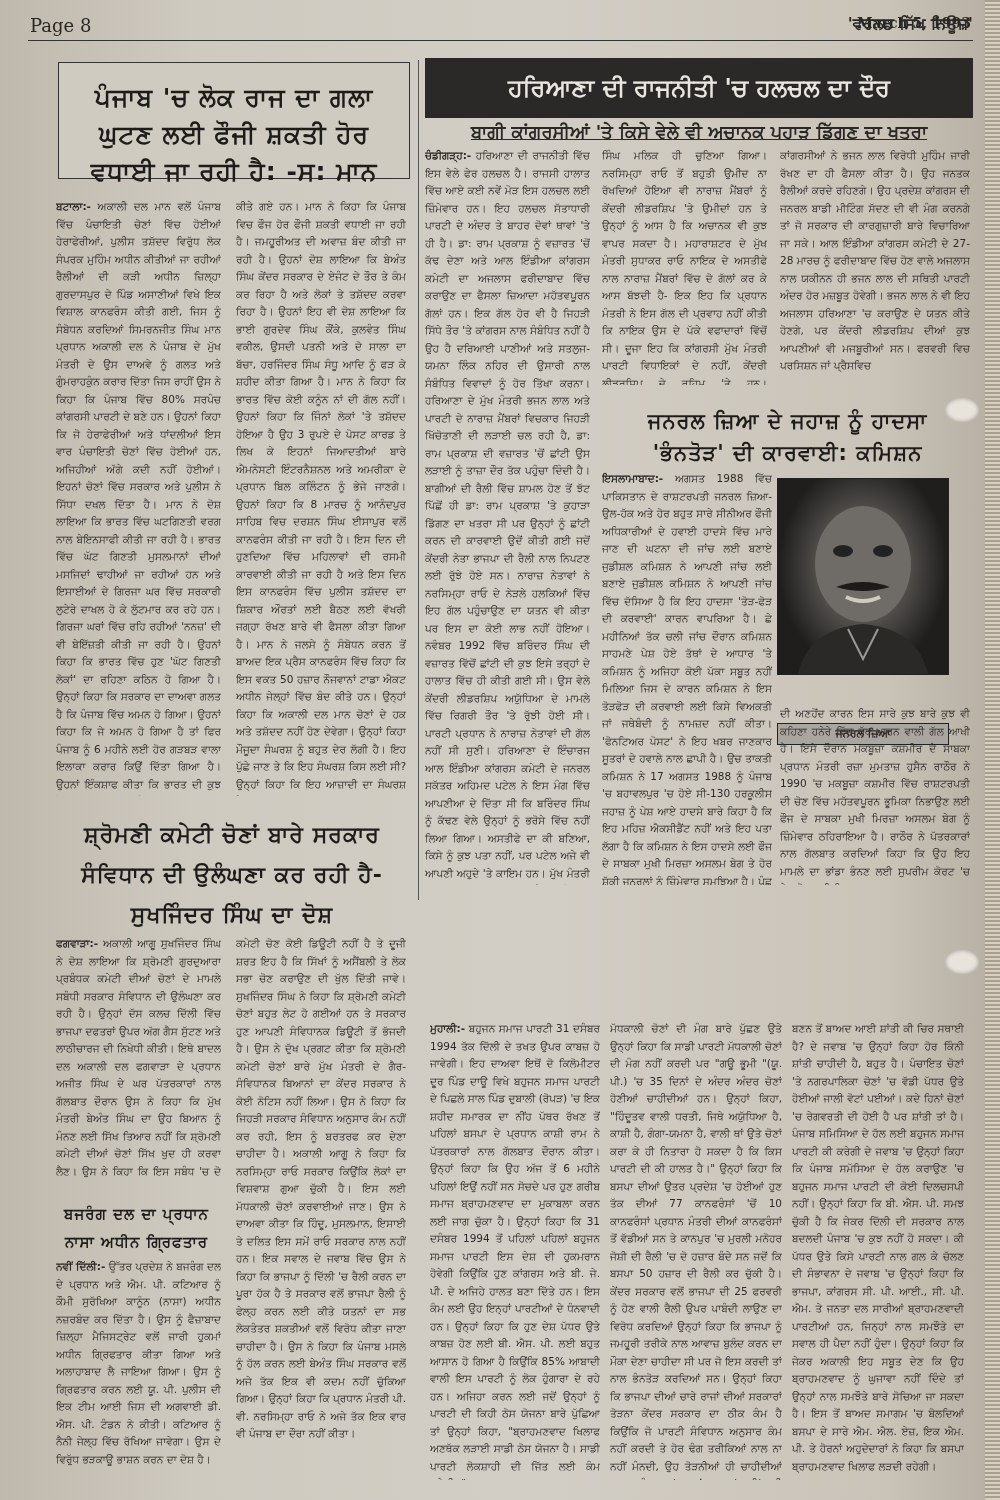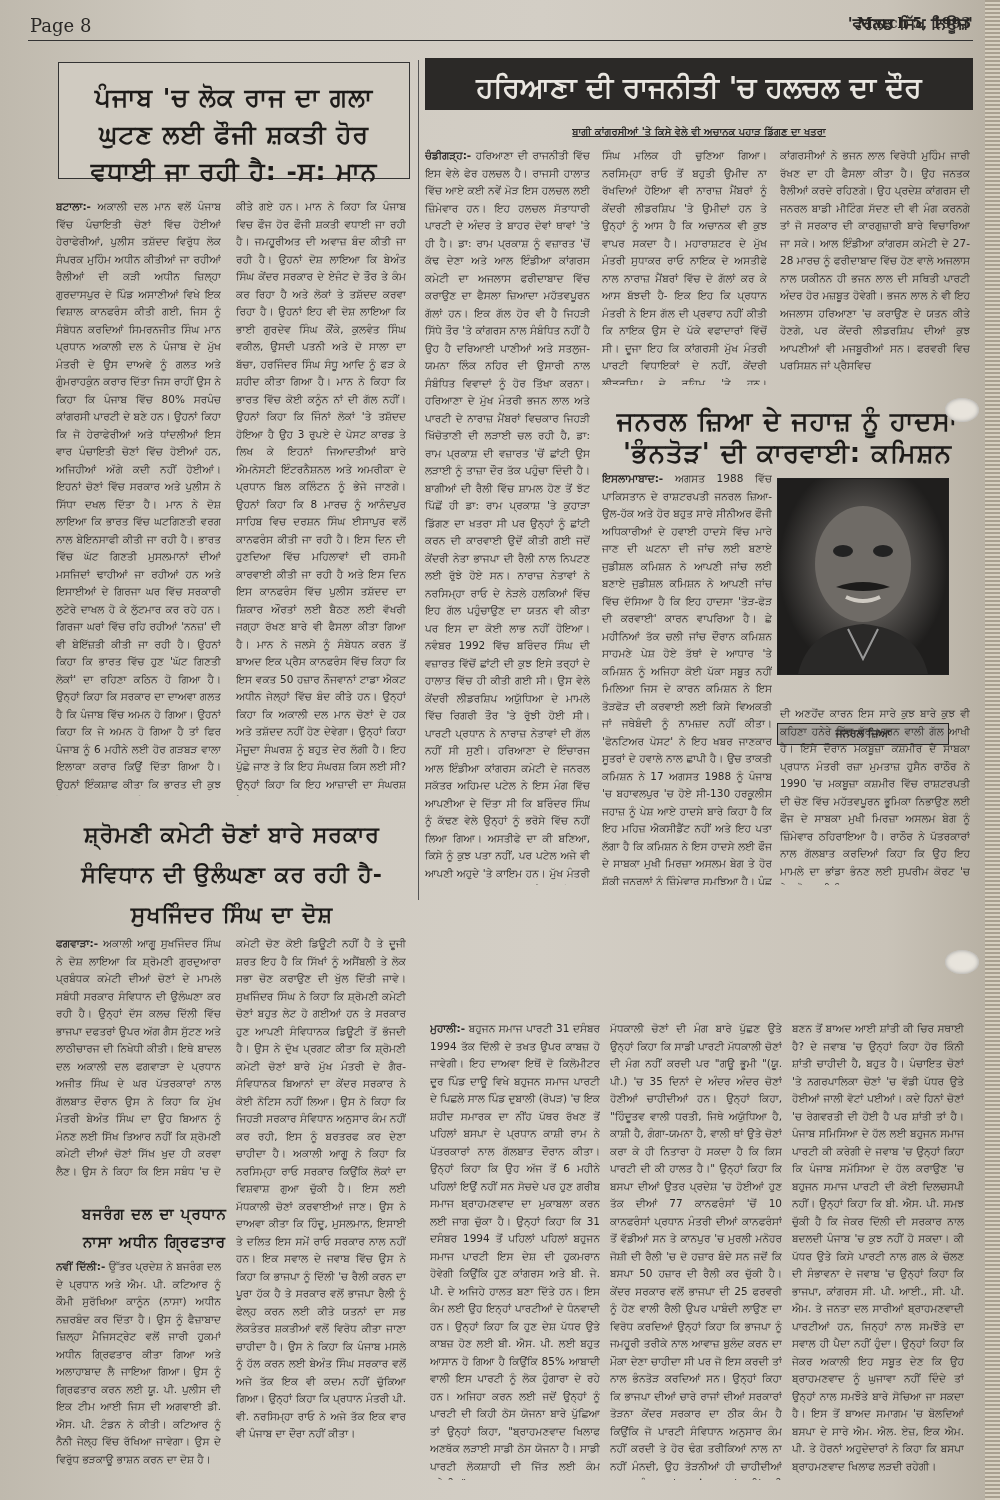--- a/index.html
+++ b/index.html
@@ -87,50 +87,50 @@
   </div>
 
   <div class="col body-text" style="left:56px;top:935px;width:165px;height:245px;">
     <span class="dateline">ਫਗਵਾੜਾ:-</span>
     <span>ਅਕਾਲੀ ਆਗੂ ਸੁਖਜਿੰਦਰ ਸਿੰਘ ਨੇ ਦੋਸ਼ ਲਾਇਆ ਕਿ ਸ਼੍ਰੋਮਣੀ ਗੁਰਦੁਆਰਾ ਪ੍ਰਬੰਧਕ ਕਮੇਟੀ ਦੀਆਂ ਚੋਣਾਂ ਦੇ ਮਾਮਲੇ ਸਬੰਧੀ ਸਰਕਾਰ ਸੰਵਿਧਾਨ ਦੀ ਉਲੰਘਣਾ ਕਰ ਰਹੀ ਹੈ। ਉਨ੍ਹਾਂ ਦੱਸ ਕਲਚ ਦਿੱਲੀ ਵਿੱਚ ਭਾਜਪਾ ਦਫਤਰਾਂ ਉਪਰ ਅੱਗ ਗੈਸ ਸੁੱਟਣ ਅਤੇ ਲਾਠੀਚਾਰਜ ਦੀ ਨਿਖੇਧੀ ਕੀਤੀ। ਇਥੇ ਬਾਦਲ ਦਲ ਅਕਾਲੀ ਦਲ ਫਗਵਾੜਾ ਦੇ ਪ੍ਰਧਾਨ ਅਜੀਤ ਸਿੰਘ ਦੇ ਘਰ ਪੱਤਰਕਾਰਾਂ ਨਾਲ ਗੱਲਬਾਤ ਦੌਰਾਨ ਉਸ ਨੇ ਕਿਹਾ ਕਿ ਮੁੱਖ ਮੰਤਰੀ ਬੇਅੰਤ ਸਿੰਘ ਦਾ ਉਹ ਬਿਆਨ ਨੂੰ ਮੰਨਣ ਲਈ ਸਿੱਖ ਤਿਆਰ ਨਹੀਂ ਕਿ ਸ਼੍ਰੋਮਣੀ ਕਮੇਟੀ ਦੀਆਂ ਚੋਣਾਂ ਸਿੱਖ ਖੁਦ ਹੀ ਕਰਵਾ ਲੈਣ। ਉਸ ਨੇ ਕਿਹਾ ਕਿ ਇਸ ਸਬੰਧ 'ਚ ਦੋ ਸ਼ਰਤਾਂ ਹਨ, ਇਕ ਸ਼ਰਤ ਇਹ ਹੈ ਕਿ ਬੇਅੰਤ ਸਿੰਘ ਸਿੱਖਾਂ ਨੂੰ ਇਹ ਮਨਾਉਣ ਕਿ ਸ਼੍ਰੋਮਣੀ</span>
   </div>
   <div class="col body-text" style="left:236px;top:935px;width:170px;height:545px;">
     <span>ਕਮੇਟੀ ਚੋਣ ਕੋਈ ਡਿਊਟੀ ਨਹੀਂ ਹੈ ਤੇ ਦੂਜੀ ਸ਼ਰਤ ਇਹ ਹੈ ਕਿ ਸਿੱਖਾਂ ਨੂੰ ਅਸੈਂਬਲੀ ਤੇ ਲੋਕ ਸਭਾ ਚੋਣ ਕਰਾਉਣ ਦੀ ਖੁੱਲ ਦਿੱਤੀ ਜਾਵੇ। ਸੁਖਜਿੰਦਰ ਸਿੰਘ ਨੇ ਕਿਹਾ ਕਿ ਸ਼੍ਰੋਮਣੀ ਕਮੇਟੀ ਚੋਣਾਂ ਬਹੁਤ ਲੇਟ ਹੋ ਗਈਆਂ ਹਨ ਤੇ ਸਰਕਾਰ ਹੁਣ ਆਪਣੀ ਸੰਵਿਧਾਨਕ ਡਿਊਟੀ ਤੋਂ ਭੱਜਦੀ ਹੈ। ਉਸ ਨੇ ਦੁੱਖ ਪ੍ਰਗਟ ਕੀਤਾ ਕਿ ਸ਼੍ਰੋਮਣੀ ਕਮੇਟੀ ਚੋਣਾਂ ਬਾਰੇ ਮੁੱਖ ਮੰਤਰੀ ਦੇ ਗੈਰ-ਸੰਵਿਧਾਨਕ ਬਿਆਨਾਂ ਦਾ ਕੇਂਦਰ ਸਰਕਾਰ ਨੇ ਕੋਈ ਨੋਟਿਸ ਨਹੀਂ ਲਿਆ। ਉਸ ਨੇ ਕਿਹਾ ਕਿ ਜਿਹੜੀ ਸਰਕਾਰ ਸੰਵਿਧਾਨ ਅਨੁਸਾਰ ਕੰਮ ਨਹੀਂ ਕਰ ਰਹੀ, ਇਸ ਨੂੰ ਬਰਤਰਫ ਕਰ ਦੇਣਾ ਚਾਹੀਦਾ ਹੈ। ਅਕਾਲੀ ਆਗੂ ਨੇ ਕਿਹਾ ਕਿ ਨਰਸਿਮ੍ਹਾ ਰਾਓ ਸਰਕਾਰ ਕਿਉਂਕਿ ਲੋਕਾਂ ਦਾ ਵਿਸ਼ਵਾਸ਼ ਗੁਆ ਚੁੱਕੀ ਹੈ। ਇਸ ਲਈ ਮੱਧਕਾਲੀ ਚੋਣਾਂ ਕਰਵਾਈਆਂ ਜਾਣ। ਉਸ ਨੇ ਦਾਅਵਾ ਕੀਤਾ ਕਿ ਹਿੰਦੂ, ਮੁਸਲਮਾਨ, ਇਸਾਈ ਤੇ ਦਲਿਤ ਇਸ ਸਮੇਂ ਰਾਓ ਸਰਕਾਰ ਨਾਲ ਨਹੀਂ ਹਨ। ਇਕ ਸਵਾਲ ਦੇ ਜਵਾਬ ਵਿੱਚ ਉਸ ਨੇ ਕਿਹਾ ਕਿ ਭਾਜਪਾ ਨੂੰ ਦਿੱਲੀ 'ਚ ਰੈਲੀ ਕਰਨ ਦਾ ਪੂਰਾ ਹੱਕ ਹੈ ਤੇ ਸਰਕਾਰ ਵਲੋਂ ਭਾਜਪਾ ਰੈਲੀ ਨੂੰ ਫੇਲ੍ਹ ਕਰਨ ਲਈ ਕੀਤੇ ਯਤਨਾਂ ਦਾ ਸਭ ਲੋਕਤੰਤਰ ਸ਼ਕਤੀਆਂ ਵਲੋਂ ਵਿਰੋਧ ਕੀਤਾ ਜਾਣਾ ਚਾਹੀਦਾ ਹੈ। ਉਸ ਨੇ ਕਿਹਾ ਕਿ ਪੰਜਾਬ ਮਸਲੇ ਨੂੰ ਹੱਲ ਕਰਨ ਲਈ ਬੇਅੰਤ ਸਿੰਘ ਸਰਕਾਰ ਵਲੋਂ ਅਜੇ ਤੱਕ ਇਕ ਵੀ ਕਦਮ ਨਹੀਂ ਚੁੱਕਿਆ ਗਿਆ। ਉਨ੍ਹਾਂ ਕਿਹਾ ਕਿ ਪ੍ਰਧਾਨ ਮੰਤਰੀ ਪੀ. ਵੀ. ਨਰਸਿਮ੍ਹਾ ਰਾਓ ਨੇ ਅਜੇ ਤੱਕ ਇਕ ਵਾਰ ਵੀ ਪੰਜਾਬ ਦਾ ਦੌਰਾ ਨਹੀਂ ਕੀਤਾ।</span>
   </div>
 
-  <div class="hl" style="position:absolute;left:72px;top:1200px;width:165px;font-size:15px;line-height:28px;text-align:center;">
+  <div class="hl" style="position:absolute;left:54px;top:1200px;width:165px;font-size:15px;line-height:28px;text-align:center;">
     <div>ਬਜਰੰਗ ਦਲ ਦਾ ਪ੍ਰਧਾਨ</div>
     <div>ਨਾਸਾ ਅਧੀਨ ਗ੍ਰਿਫਤਾਰ</div>
   </div>
   <div class="col body-text" style="left:56px;top:1258px;width:165px;height:222px;">
     <span class="dateline">ਨਵੀਂ ਦਿੱਲੀ:-</span>
     <span>ਉੱਤਰ ਪ੍ਰਦੇਸ਼ ਨੇ ਬਜਰੰਗ ਦਲ ਦੇ ਪ੍ਰਧਾਨ ਅਤੇ ਐਮ. ਪੀ. ਕਟਿਆਰ ਨੂੰ ਕੌਮੀ ਸੁਰੱਖਿਆ ਕਾਨੂੰਨ (ਨਾਸਾ) ਅਧੀਨ ਨਜ਼ਰਬੰਦ ਕਰ ਦਿੱਤਾ ਹੈ। ਉਸ ਨੂੰ ਫੈਜ਼ਾਬਾਦ ਜ਼ਿਲ੍ਹਾ ਮੈਜਿਸਟ੍ਰੇਟ ਵਲੋਂ ਜਾਰੀ ਹੁਕਮਾਂ ਅਧੀਨ ਗ੍ਰਿਫਤਾਰ ਕੀਤਾ ਗਿਆ ਅਤੇ ਅਲਾਹਾਬਾਦ ਲੈ ਜਾਇਆ ਗਿਆ। ਉਸ ਨੂੰ ਗ੍ਰਿਫਤਾਰ ਕਰਨ ਲਈ ਯੂ. ਪੀ. ਪੁਲੀਸ ਦੀ ਇਕ ਟੀਮ ਆਈ ਜਿਸ ਦੀ ਅਗਵਾਈ ਡੀ. ਐਸ. ਪੀ. ਟੰਡਨ ਨੇ ਕੀਤੀ। ਕਟਿਆਰ ਨੂੰ ਨੈਨੀ ਜੇਲ੍ਹ ਵਿੱਚ ਰੱਖਿਆ ਜਾਵੇਗਾ। ਉਸ ਦੇ ਵਿਰੁੱਧ ਭੜਕਾਊ ਭਾਸ਼ਨ ਕਰਨ ਦਾ ਦੋਸ਼ ਹੈ।</span>
   </div>
 
   <div class="vrule" style="left:418px;top:60px;height:840px;"></div>
 
-  <div class="dark-banner" style="left:425px;top:58px;width:548px;height:52px;font-size:28px;line-height:60px;">
+  <div class="dark-banner" style="left:425px;top:58px;width:548px;height:60px;font-size:24px;line-height:60px;">
     <span>ਹਰਿਆਣਾ ਦੀ ਰਾਜਨੀਤੀ 'ਚ ਹਲਚਲ ਦਾ ਦੌਰ</span>
   </div>
-  <div class="subhead" style="left:425px;top:122px;width:548px;font-size:10px;line-height:20px;">
+  <div class="subhead" style="left:425px;top:122px;width:548px;font-size:18px;line-height:20px;">
     <span>ਬਾਗੀ ਕਾਂਗਰਸੀਆਂ 'ਤੇ ਕਿਸੇ ਵੇਲੇ ਵੀ ਅਚਾਨਕ ਪਹਾੜ ਡਿੱਗਣ ਦਾ ਖਤਰਾ</span>
   </div>
 
   <div class="col body-text" style="left:425px;top:147px;width:165px;height:738px;">
     <span class="dateline">ਚੰਡੀਗੜ੍ਹ:-</span>
     <span>ਹਰਿਆਣਾ ਦੀ ਰਾਜਨੀਤੀ ਵਿੱਚ ਇਸ ਵੇਲੇ ਫੇਰ ਹਲਚਲ ਹੈ। ਰਾਜਸੀ ਹਾਲਾਤ ਵਿੱਚ ਆਏ ਕਈ ਨਵੇਂ ਮੋੜ ਇਸ ਹਲਚਲ ਲਈ ਜ਼ਿੰਮੇਵਾਰ ਹਨ। ਇਹ ਹਲਚਲ ਸੱਤਾਧਾਰੀ ਪਾਰਟੀ ਦੇ ਅੰਦਰ ਤੇ ਬਾਹਰ ਦੋਵਾਂ ਥਾਵਾਂ 'ਤੇ ਹੀ ਹੈ। ਡਾ: ਰਾਮ ਪ੍ਰਕਾਸ਼ ਨੂੰ ਵਜ਼ਾਰਤ 'ਚੋਂ ਕੱਢ ਦੇਣਾ ਅਤੇ ਆਲ ਇੰਡੀਆ ਕਾਂਗਰਸ ਕਮੇਟੀ ਦਾ ਅਜਲਾਸ ਫਰੀਦਾਬਾਦ ਵਿੱਚ ਕਰਾਉਣ ਦਾ ਫੈਸਲਾ ਜ਼ਿਆਦਾ ਮਹੱਤਵਪੂਰਨ ਗੱਲਾਂ ਹਨ। ਇਕ ਗੱਲ ਹੋਰ ਵੀ ਹੈ ਜਿਹੜੀ ਸਿੱਧੇ ਤੌਰ 'ਤੇ ਕਾਂਗਰਸ ਨਾਲ ਸੰਬੰਧਿਤ ਨਹੀਂ ਹੈ ਉਹ ਹੈ ਦਰਿਆਈ ਪਾਣੀਆਂ ਅਤੇ ਸਤਲੁਜ-ਯਮਨਾ ਲਿੰਕ ਨਹਿਰ ਦੀ ਉਸਾਰੀ ਨਾਲ ਸੰਬੰਧਿਤ ਵਿਵਾਦਾਂ ਨੂੰ ਹੋਰ ਤਿੱਖਾ ਕਰਨਾ। ਹਰਿਆਣਾ ਦੇ ਮੁੱਖ ਮੰਤਰੀ ਭਜਨ ਲਾਲ ਅਤੇ ਪਾਰਟੀ ਦੇ ਨਾਰਾਜ਼ ਮੈਂਬਰਾਂ ਵਿਚਕਾਰ ਜਿਹੜੀ ਖਿੱਚੋਤਾਣੀ ਦੀ ਲੜਾਈ ਚਲ ਰਹੀ ਹੈ, ਡਾ: ਰਾਮ ਪ੍ਰਕਾਸ਼ ਦੀ ਵਜ਼ਾਰਤ 'ਚੋਂ ਛਾਂਟੀ ਉਸ ਲੜਾਈ ਨੂੰ ਤਾਜ਼ਾ ਦੌਰ ਤੱਕ ਪਹੁੰਚਾ ਦਿੰਦੀ ਹੈ। ਬਾਗੀਆਂ ਦੀ ਰੈਲੀ ਵਿੱਚ ਸ਼ਾਮਲ ਹੋਣ ਤੋਂ ਝੱਟ ਪਿੱਛੋਂ ਹੀ ਡਾ: ਰਾਮ ਪ੍ਰਕਾਸ਼ 'ਤੇ ਕੁਹਾੜਾ ਡਿੱਗਣ ਦਾ ਖਤਰਾ ਸੀ ਪਰ ਉਨ੍ਹਾਂ ਨੂੰ ਛਾਂਟੀ ਕਰਨ ਦੀ ਕਾਰਵਾਈ ਉਦੋਂ ਕੀਤੀ ਗਈ ਜਦੋਂ ਕੇਂਦਰੀ ਨੇਤਾ ਭਾਜਪਾ ਦੀ ਰੈਲੀ ਨਾਲ ਨਿਪਟਣ ਲਈ ਰੁੱਝੇ ਹੋਏ ਸਨ। ਨਾਰਾਜ਼ ਨੇਤਾਵਾਂ ਨੇ ਨਰਸਿਮ੍ਹਾ ਰਾਓ ਦੇ ਨੇੜਲੇ ਹਲਕਿਆਂ ਵਿੱਚ ਇਹ ਗੱਲ ਪਹੁੰਚਾਉਣ ਦਾ ਯਤਨ ਵੀ ਕੀਤਾ ਪਰ ਇਸ ਦਾ ਕੋਈ ਲਾਭ ਨਹੀਂ ਹੋਇਆ। ਨਵੰਬਰ 1992 ਵਿੱਚ ਬਰਿੰਦਰ ਸਿੰਘ ਦੀ ਵਜ਼ਾਰਤ ਵਿੱਚੋਂ ਛਾਂਟੀ ਦੀ ਕੁਝ ਇਸੇ ਤਰ੍ਹਾਂ ਦੇ ਹਾਲਾਤ ਵਿੱਚ ਹੀ ਕੀਤੀ ਗਈ ਸੀ। ਉਸ ਵੇਲੇ ਕੇਂਦਰੀ ਲੀਡਰਸ਼ਿਪ ਅਯੁੱਧਿਆ ਦੇ ਮਾਮਲੇ ਵਿੱਚ ਰਿਗਰੀ ਤੌਰ 'ਤੇ ਰੁੱਝੀ ਹੋਈ ਸੀ। ਪਾਰਟੀ ਪ੍ਰਧਾਨ ਨੇ ਨਾਰਾਜ਼ ਨੇਤਾਵਾਂ ਦੀ ਗੱਲ ਨਹੀਂ ਸੀ ਸੁਣੀ। ਹਰਿਆਣਾ ਦੇ ਇੰਚਾਰਜ ਆਲ ਇੰਡੀਆ ਕਾਂਗਰਸ ਕਮੇਟੀ ਦੇ ਜਨਰਲ ਸਕੱਤਰ ਅਹਿਮਦ ਪਟੇਲ ਨੇ ਇਸ ਮੰਗ ਵਿੱਚ ਆਪਣੀਆ ਦੇ ਦਿੱਤਾ ਸੀ ਕਿ ਬਰਿੰਦਰ ਸਿੰਘ ਨੂੰ ਕੱਢਣ ਵੇਲੇ ਉਨ੍ਹਾਂ ਨੂੰ ਭਰੋਸੇ ਵਿੱਚ ਨਹੀਂ ਲਿਆ ਗਿਆ। ਅਸਤੀਫੇ ਦਾ ਕੀ ਬਣਿਆ, ਕਿਸੇ ਨੂੰ ਕੁਝ ਪਤਾ ਨਹੀਂ, ਪਰ ਪਟੇਲ ਅਜੇ ਵੀ ਆਪਣੀ ਅਹੁਦੇ 'ਤੇ ਕਾਇਮ ਹਨ। ਮੁੱਖ ਮੰਤਰੀ ਵਿਰੁੱਧ ਲੜਾਈ ਵਿਚ ਨਾਰਾਜ਼ ਮੈਂਬਰਾਂ ਨੂੰ ਕਈ ਵਾਰ ਧੱਕਾ ਲੱਗ ਚੁੱਕਾ ਹੈ। ਸਭ ਤੋਂ ਜ਼ਿਆਦਾ ਉਸ ਵੇਲੇ ਜਦੋਂ ਪ੍ਰਦੇਸ਼ ਕਾਂਗਰਸ ਦੀ ਪ੍ਰਧਾਨਗੀ ਲਈ ਆਖਰ ਮੁੱਖ ਮੰਤਰੀ ਦਾ ਚਹੇਤਾ ਉਮੀਦਵਾਰ ਧਰਮਪਾਲ</span>
   </div>
   <div class="col body-text" style="left:602px;top:147px;width:165px;height:238px;">
     <span>ਸਿੰਘ ਮਲਿਕ ਹੀ ਚੁਣਿਆ ਗਿਆ। ਨਰਸਿਮ੍ਹਾ ਰਾਓ ਤੋਂ ਬਹੁਤੀ ਉਮੀਦ ਨਾ ਰੱਖਦਿਆਂ ਹੋਇਆ ਵੀ ਨਾਰਾਜ਼ ਮੈਂਬਰਾਂ ਨੂੰ ਕੇਂਦਰੀ ਲੀਡਰਸ਼ਿਪ 'ਤੇ ਉਮੀਦਾਂ ਹਨ ਤੇ ਉਨ੍ਹਾਂ ਨੂੰ ਆਸ ਹੈ ਕਿ ਅਚਾਨਕ ਵੀ ਕੁਝ ਵਾਪਰ ਸਕਦਾ ਹੈ। ਮਹਾਰਾਸ਼ਟਰ ਦੇ ਮੁੱਖ ਮੰਤਰੀ ਸੁਧਾਕਰ ਰਾਓ ਨਾਇਕ ਦੇ ਅਸਤੀਫੇ ਨਾਲ ਨਾਰਾਜ਼ ਮੈਂਬਰਾਂ ਵਿੱਚ ਦੋ ਗੱਲਾਂ ਕਰ ਕੇ ਆਸ ਬੱਝਦੀ ਹੈ- ਇਕ ਇਹ ਕਿ ਪ੍ਰਧਾਨ ਮੰਤਰੀ ਨੇ ਇਸ ਗੱਲ ਦੀ ਪ੍ਰਵਾਹ ਨਹੀਂ ਕੀਤੀ ਕਿ ਨਾਇਕ ਉਸ ਦੇ ਪੱਕੇ ਵਫਾਦਾਰਾਂ ਵਿੱਚੋਂ ਸੀ। ਦੂਜਾ ਇਹ ਕਿ ਕਾਂਗਰਸੀ ਮੁੱਖ ਮੰਤਰੀ ਪਾਰਟੀ ਵਿਧਾਇਕਾਂ ਦੇ ਨਹੀਂ, ਕੇਂਦਰੀ ਲੀਡਰਸ਼ਿਪ ਦੇ ਰਹਿਮ 'ਤੇ ਹਨ। ਅਸਫਲਤਾਵਾਂ ਦੇ ਬਾਵਜੂਦ ਨਾਰਾਜ਼</span>
   </div>
   <div class="col body-text" style="left:780px;top:147px;width:190px;height:238px;">
     <span>ਕਾਂਗਰਸੀਆਂ ਨੇ ਭਜਨ ਲਾਲ ਵਿਰੋਧੀ ਮੁਹਿੰਮ ਜਾਰੀ ਰੱਖਣ ਦਾ ਹੀ ਫੈਸਲਾ ਕੀਤਾ ਹੈ। ਉਹ ਜਨਤਕ ਰੈਲੀਆਂ ਕਰਦੇ ਰਹਿਣਗੇ। ਉਹ ਪ੍ਰਦੇਸ਼ ਕਾਂਗਰਸ ਦੀ ਜਨਰਲ ਬਾਡੀ ਮੀਟਿੰਗ ਸੱਦਣ ਦੀ ਵੀ ਮੰਗ ਕਰਨਗੇ ਤਾਂ ਜੋ ਸਰਕਾਰ ਦੀ ਕਾਰਗੁਜ਼ਾਰੀ ਬਾਰੇ ਵਿਚਾਰਿਆ ਜਾ ਸਕੇ। ਆਲ ਇੰਡੀਆ ਕਾਂਗਰਸ ਕਮੇਟੀ ਦੇ 27-28 ਮਾਰਚ ਨੂੰ ਫਰੀਦਾਬਾਦ ਵਿੱਚ ਹੋਣ ਵਾਲੇ ਅਜਲਾਸ ਨਾਲ ਯਕੀਨਨ ਹੀ ਭਜਨ ਲਾਲ ਦੀ ਸਥਿਤੀ ਪਾਰਟੀ ਅੰਦਰ ਹੋਰ ਮਜ਼ਬੂਤ ਹੋਵੇਗੀ। ਭਜਨ ਲਾਲ ਨੇ ਵੀ ਇਹ ਅਜਲਾਸ ਹਰਿਆਣਾ 'ਚ ਕਰਾਉਣ ਦੇ ਯਤਨ ਕੀਤੇ ਹੋਣਗੇ, ਪਰ ਕੇਂਦਰੀ ਲੀਡਰਸ਼ਿਪ ਦੀਆਂ ਕੁਝ ਆਪਣੀਆਂ ਵੀ ਮਜਬੂਰੀਆਂ ਸਨ। ਫਰਵਰੀ ਵਿਚ ਪਰਸਿਸ਼ਨ ਜਾਂ ਪ੍ਰੈਸਵਿਚ</span>
   </div>
 
-  <div class="hl" style="position:absolute;left:600px;top:405px;width:375px;font-size:26px;line-height:32px;">
+  <div class="hl" style="position:absolute;left:600px;top:405px;width:375px;font-size:21px;line-height:32px;">
     <div>ਜਨਰਲ ਜ਼ਿਆ ਦੇ ਜਹਾਜ਼ ਨੂੰ ਹਾਦਸਾ</div>
     <div>'ਭੰਨਤੋੜ' ਦੀ ਕਾਰਵਾਈ: ਕਮਿਸ਼ਨ</div>
   </div>
 
   <div class="col body-text" style="left:602px;top:470px;width:170px;height:415px;">
     <span class="dateline">ਇਸਲਾਮਾਬਾਦ:-</span>
     <span>ਅਗਸਤ 1988 ਵਿੱਚ ਪਾਕਿਸਤਾਨ ਦੇ ਰਾਸ਼ਟਰਪਤੀ ਜਨਰਲ ਜ਼ਿਆ-ਉਲ-ਹੱਕ ਅਤੇ ਹੋਰ ਬਹੁਤ ਸਾਰੇ ਸੀਨੀਅਰ ਫੌਜੀ ਅਧਿਕਾਰੀਆਂ ਦੇ ਹਵਾਈ ਹਾਦਸੇ ਵਿੱਚ ਮਾਰੇ ਜਾਣ ਦੀ ਘਟਨਾ ਦੀ ਜਾਂਚ ਲਈ ਬਣਾਏ ਜੁਡੀਸ਼ਲ ਕਮਿਸ਼ਨ ਨੇ ਆਪਣੀ ਜਾਂਚ ਲਈ ਬਣਾਏ ਜੁਡੀਸ਼ਲ ਕਮਿਸ਼ਨ ਨੇ ਆਪਣੀ ਜਾਂਚ ਵਿੱਚ ਦੱਸਿਆ ਹੈ ਕਿ ਇਹ ਹਾਦਸਾ 'ਤੋੜ-ਫੋੜ ਦੀ ਕਰਵਾਈ' ਕਾਰਨ ਵਾਪਰਿਆ ਹੈ। ਛੇ ਮਹੀਨਿਆਂ ਤੱਕ ਚਲੀ ਜਾਂਚ ਦੌਰਾਨ ਕਮਿਸ਼ਨ ਸਾਹਮਣੇ ਪੇਸ਼ ਹੋਏ ਤੱਥਾਂ ਦੇ ਆਧਾਰ 'ਤੇ ਕਮਿਸ਼ਨ ਨੂੰ ਅਜਿਹਾ ਕੋਈ ਪੱਕਾ ਸਬੂਤ ਨਹੀਂ ਮਿਲਿਆ ਜਿਸ ਦੇ ਕਾਰਨ ਕਮਿਸ਼ਨ ਨੇ ਇਸ ਤੋੜਫੋੜ ਦੀ ਕਰਵਾਈ ਲਈ ਕਿਸੇ ਵਿਅਕਤੀ ਜਾਂ ਜਥੇਬੰਦੀ ਨੂੰ ਨਾਮਜ਼ਦ ਨਹੀਂ ਕੀਤਾ। 'ਫੋਨਟਿਅਰ ਪੋਸਟ' ਨੇ ਇਹ ਖਬਰ ਜਾਣਕਾਰ ਸੂਤਰਾਂ ਦੇ ਹਵਾਲੇ ਨਾਲ ਛਾਪੀ ਹੈ। ਉਚ ਤਾਕਤੀ ਕਮਿਸ਼ਨ ਨੇ 17 ਅਗਸਤ 1988 ਨੂੰ ਪੰਜਾਬ 'ਚ ਬਹਾਵਲਪੁਰ 'ਚ ਹੋਏ ਸੀ-130 ਹਰਕੂਲੀਸ ਜਹਾਜ਼ ਨੂੰ ਪੇਸ਼ ਆਏ ਹਾਦਸੇ ਬਾਰੇ ਕਿਹਾ ਹੈ ਕਿ ਇਹ ਮਹਿਜ਼ ਐਕਸੀਡੈਂਟ ਨਹੀਂ ਅਤੇ ਇਹ ਪਤਾ ਲੱਗਾ ਹੈ ਕਿ ਕਮਿਸ਼ਨ ਨੇ ਇਸ ਹਾਦਸੇ ਲਈ ਫੌਜ ਦੇ ਸਾਬਕਾ ਮੁਖੀ ਮਿਰਜ਼ਾ ਅਸਲਮ ਬੇਗ ਤੇ ਹੋਰ ਸ਼ੱਕੀ ਜਨਰਲਾਂ ਨੂੰ ਜ਼ਿੰਮੇਵਾਰ ਸਮਝਿਆ ਹੈ। ਪੁੰਛ ਕਮਿਸ਼ਨ ਦੇ ਸੀਨੀਅਰ ਜੱਜ ਨੇ ਸਬੂਤਾਂ</span>
   </div>
 
   <div class="photo" style="left:777px;top:478px;width:170px;height:195px;">

